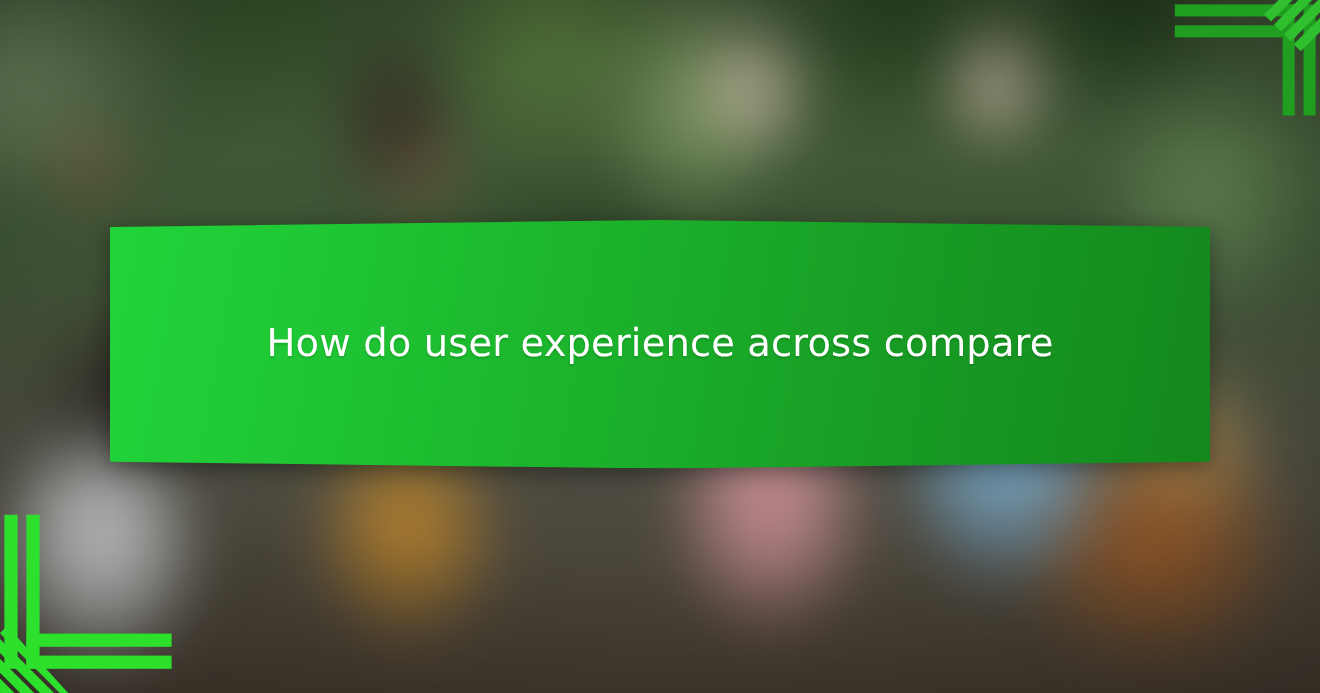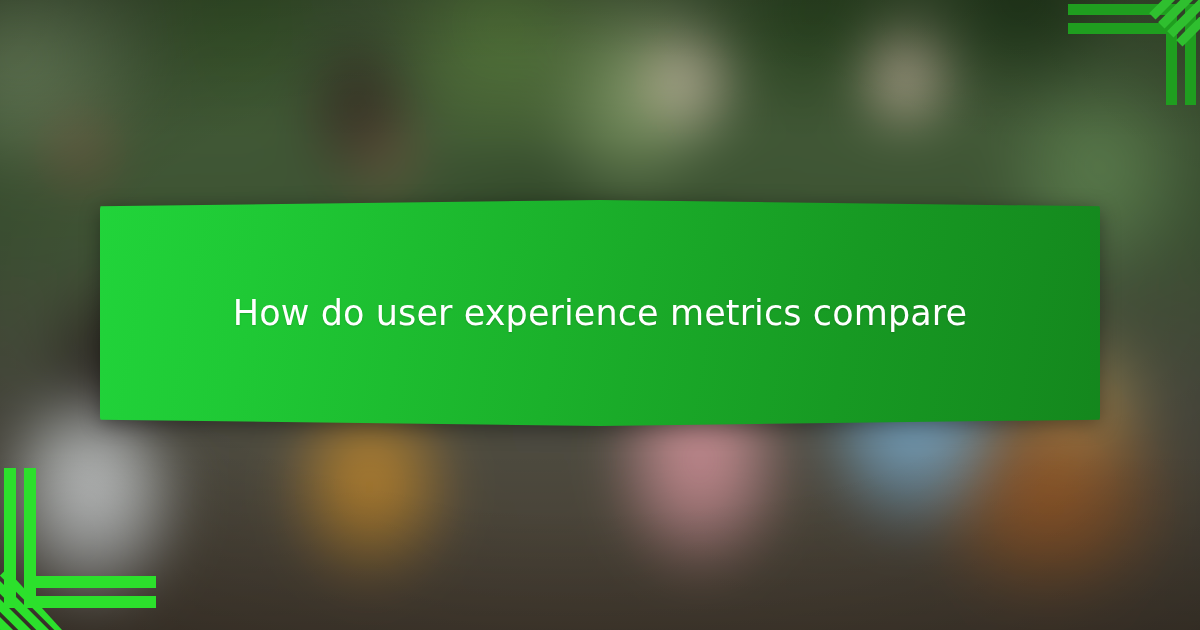--- a/index.html
+++ b/index.html
@@ -155,18 +155,18 @@
           <rect x="44" y="96" width="9" height="130" transform="rotate(-45 48 160)"></rect>
         </g>
       </g>
     </svg>
   </div>
 
   <div class="banner-wrap">
     <div class="banner"></div>
     <div class="banner-inner">
       <h1 class="headline">
-        <span>How do user experience metrics compare</span><br>
+        <span>How do user experience across compare</span><br>
       </h1>
     </div>
   </div>
 
 </div>
 
 </body></html>

